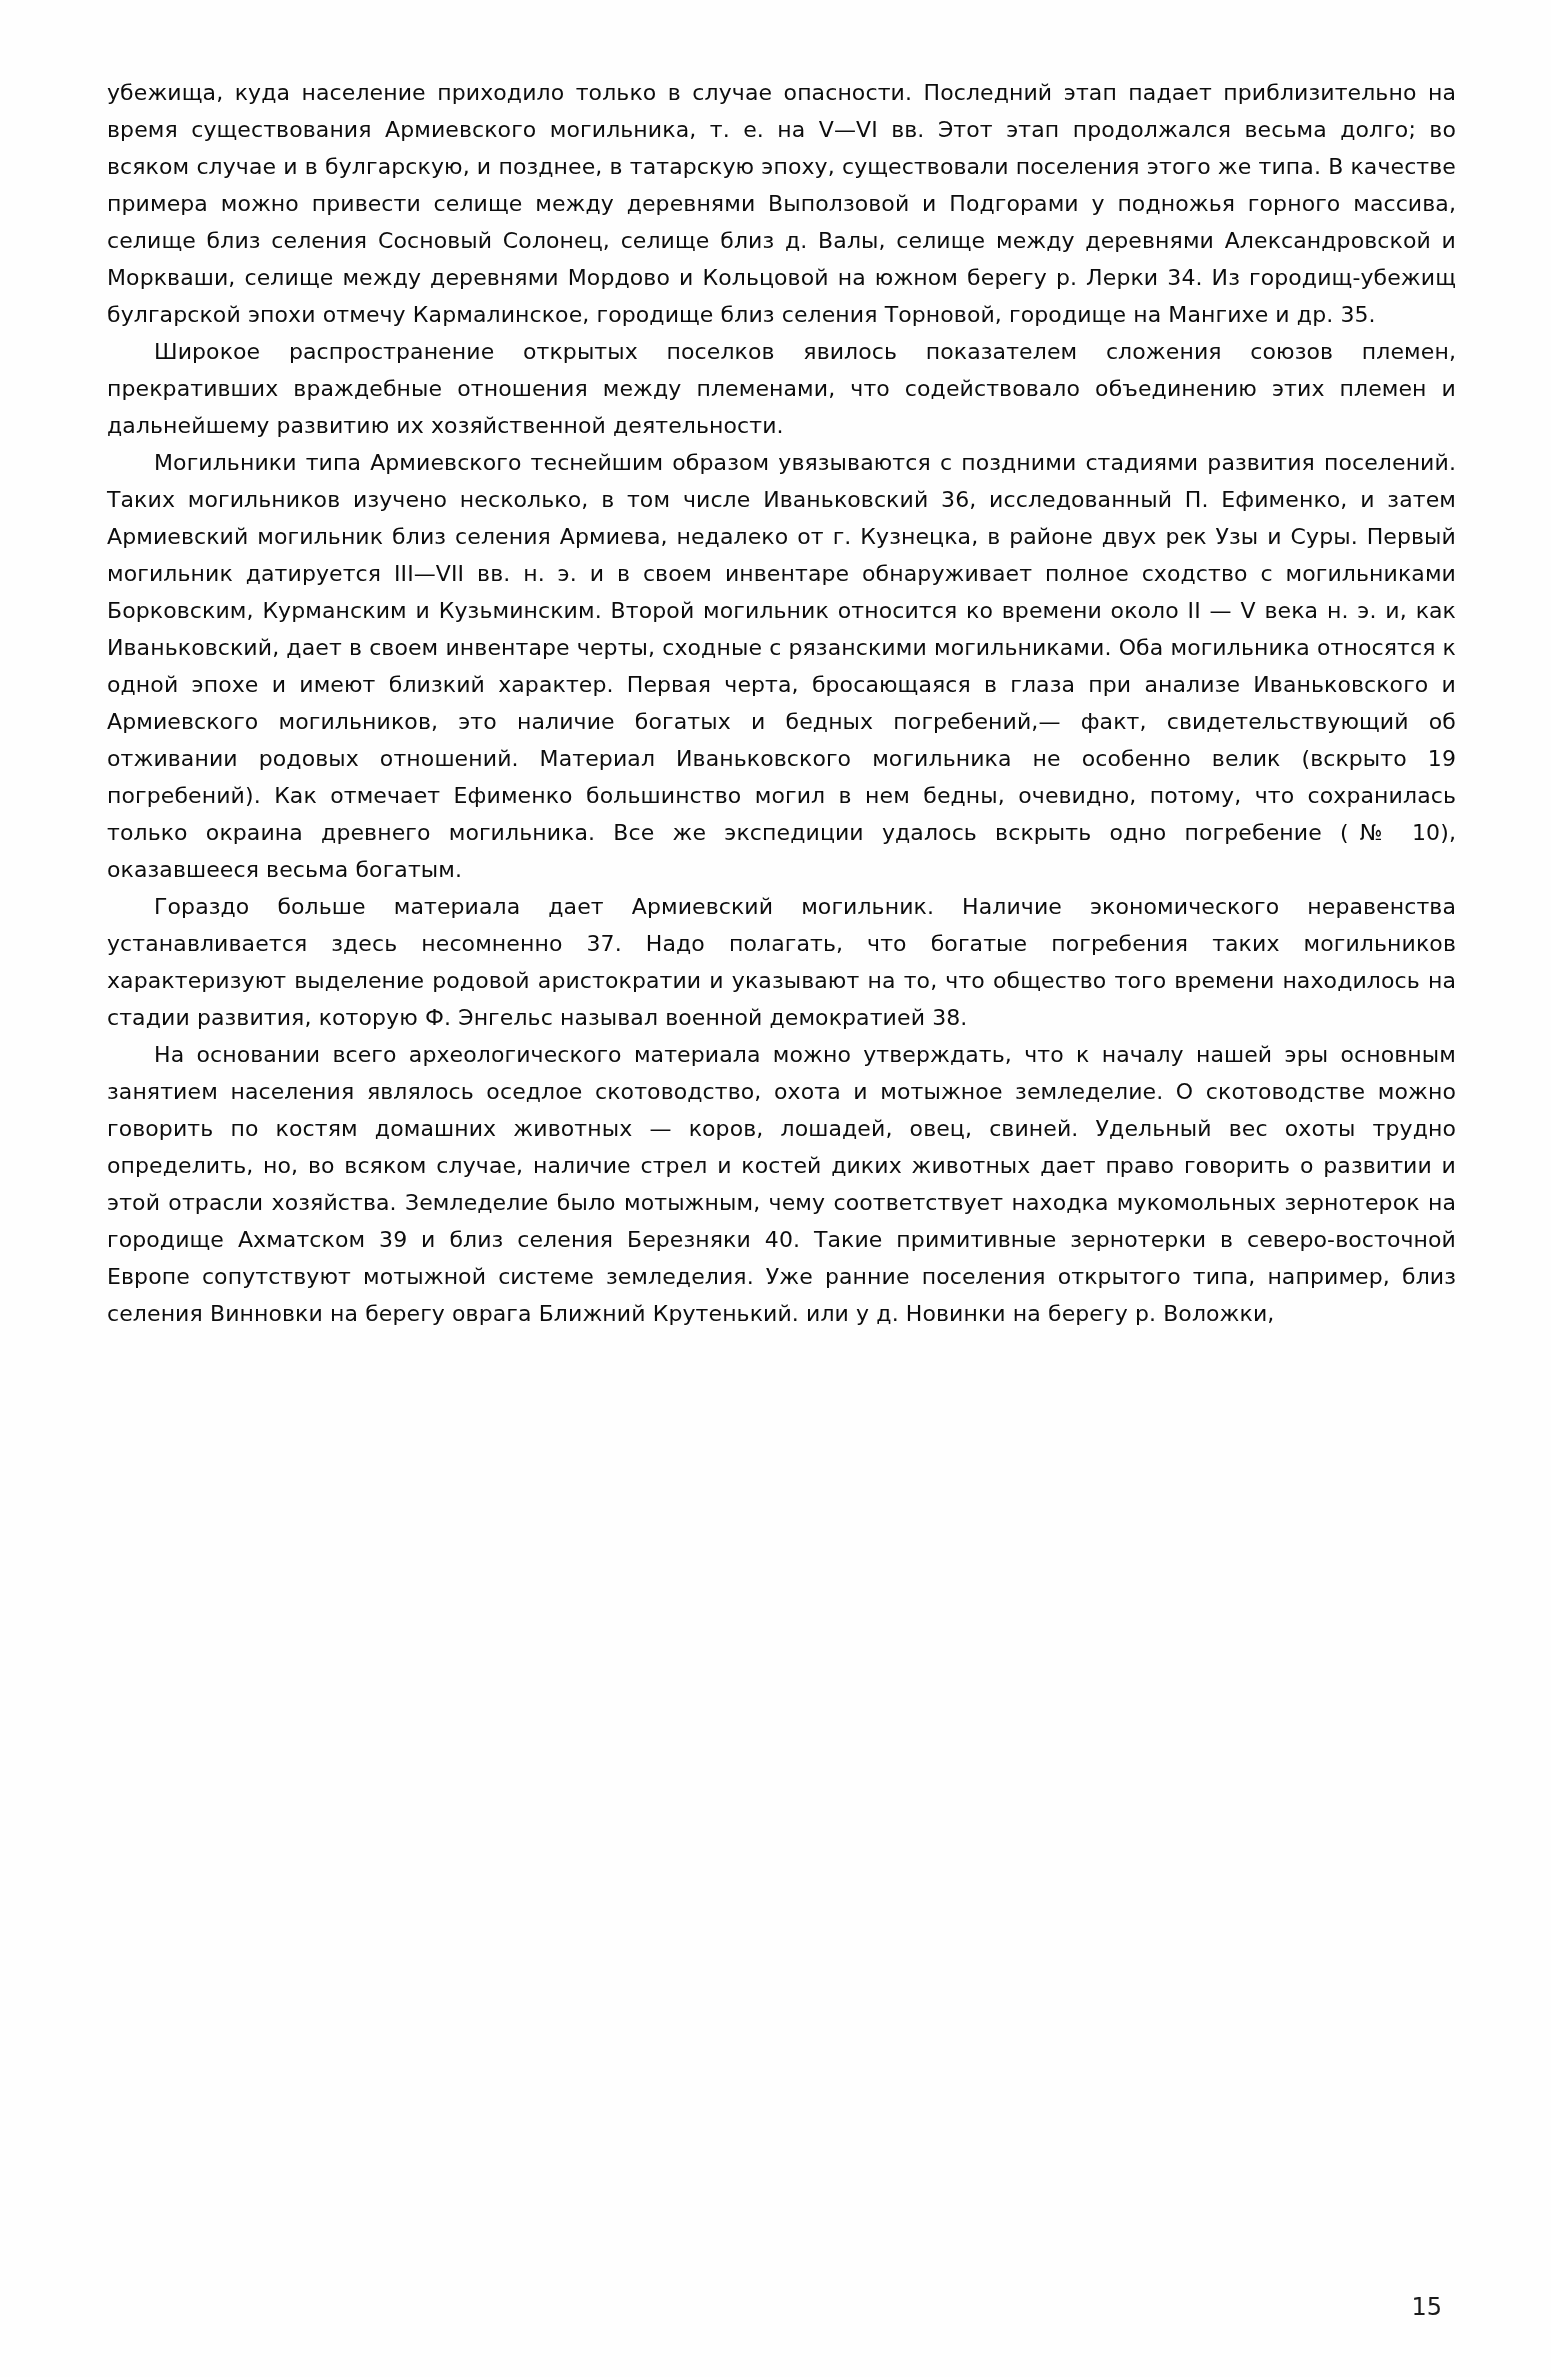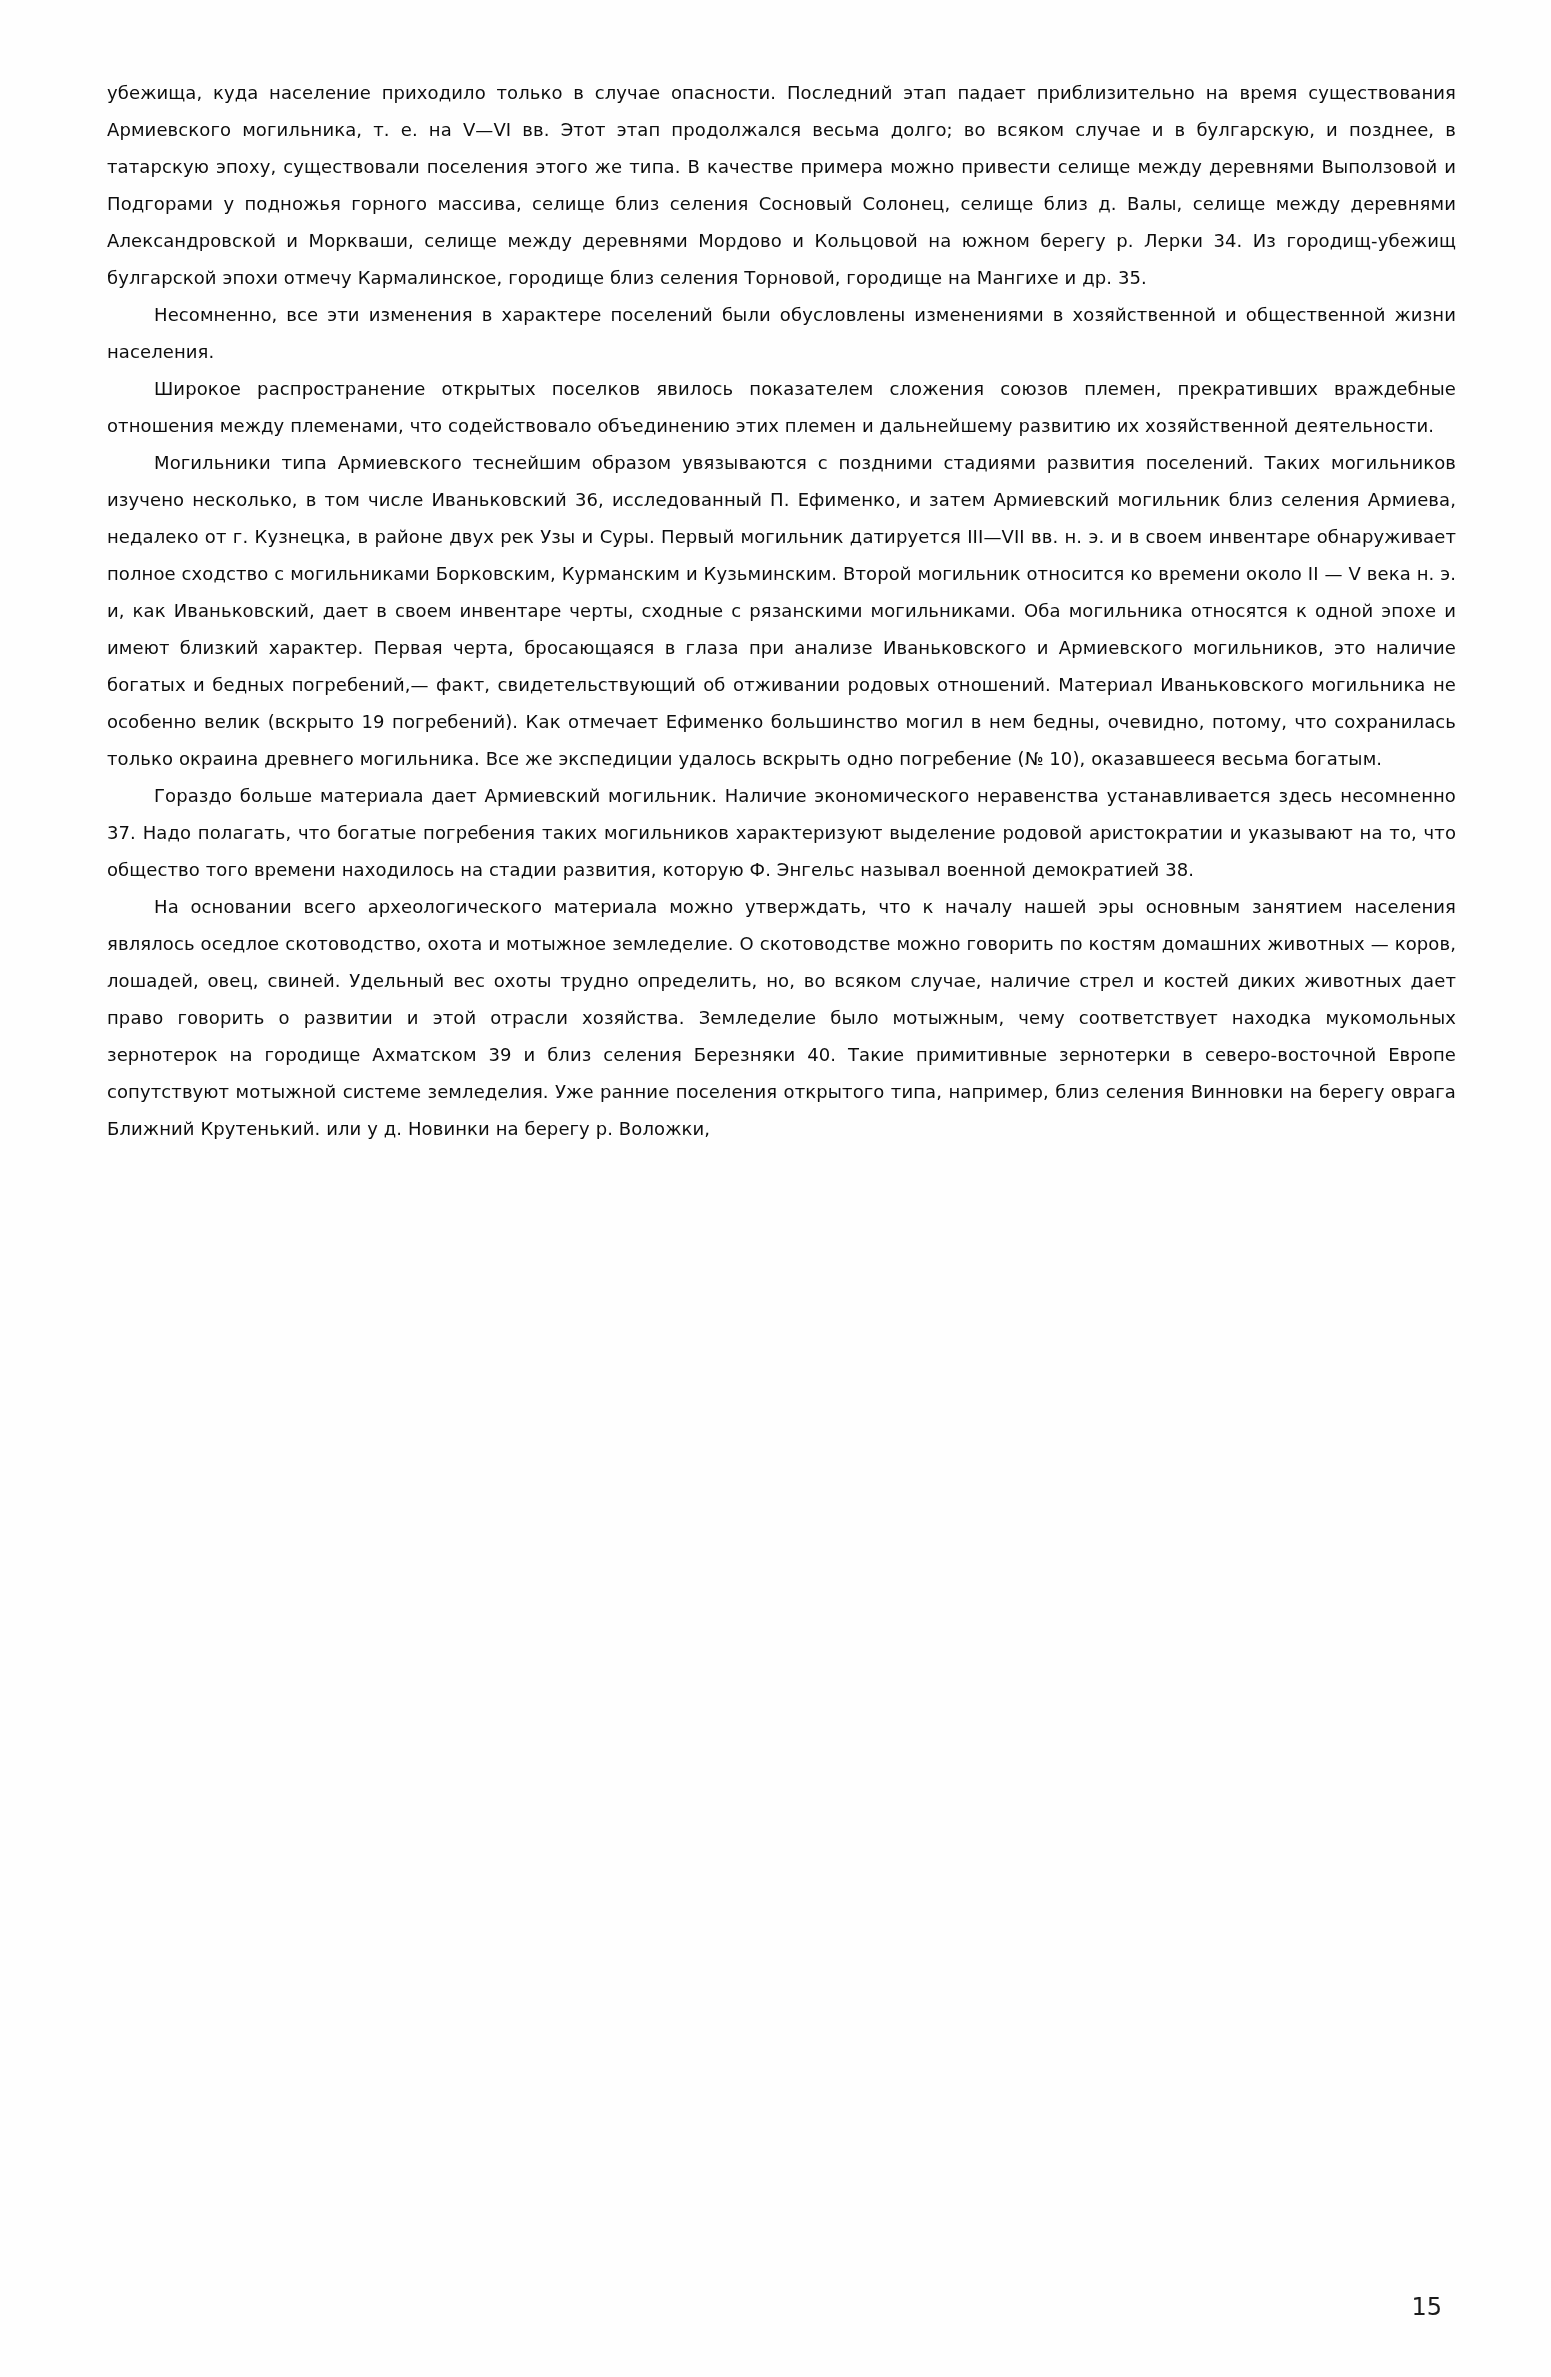--- a/index.html
+++ b/index.html
@@ -24,21 +24,21 @@
     background: #fefefe;
   }
   .text-column {
     position: absolute;
     left: 107px;
     top: 74px;
     width: 1349px;
   }
   p.para {
     margin: 0;
-    font-size: 18px;
+    font-size: 22px;
     line-height: 37px;
     text-align: justify;
     text-justify: inter-word;
     letter-spacing: 0.1px;
     color: #0d0d0d;
     font-family: "DejaVu Sans", sans-serif;
     text-indent: 0;
   }
   p.para + p.para {
     margin-top: 0px;
@@ -55,21 +55,20 @@
     color: #1a1a1a;
   }
 </style>
 </head>
 <body>
 
 <div class="page">
 
   <div class="text-column">
     <p class="para">убежища, куда население приходило только в случае опасности. Последний этап падает приблизительно на время существования Армиевского могильника, т. е. на V—VI вв. Этот этап продолжался весьма долго; во всяком случае и в булгарскую, и позднее, в татарскую эпоху, существовали поселения этого же типа. В качестве примера можно привести селище между деревнями Выползовой и Подгорами у подножья горного массива, селище близ селения Сосновый Солонец, селище близ д. Валы, селище между деревнями Александровской и Моркваши, селище между деревнями Мордово и Кольцовой на южном берегу р. Лерки 34. Из городищ-убежищ булгарской эпохи отмечу Кармалинское, городище близ селения Торновой, городище на Мангихе и др. 35.</p>
-    <p class="para indented">Несомненно, все эти изменения в характере поселений были обусловлены изменениями в хозяйственной и общественной жизни населения.</p>
     <p class="para indented">Широкое распространение открытых поселков явилось показателем сложения союзов племен, прекративших враждебные отношения между племенами, что содействовало объединению этих племен и дальнейшему развитию их хозяйственной деятельности.</p>
     <p class="para indented">Могильники типа Армиевского теснейшим образом увязываются с поздними стадиями развития поселений. Таких могильников изучено несколько, в том числе Иваньковский 36, исследованный П. Ефименко, и затем Армиевский могильник близ селения Армиева, недалеко от г. Кузнецка, в районе двух рек Узы и Суры. Первый могильник датируется III—VII вв. н. э. и в своем инвентаре обнаруживает полное сходство с могильниками Борковским, Курманским и Кузьминским. Второй могильник относится ко времени около II — V века н. э. и, как Иваньковский, дает в своем инвентаре черты, сходные с рязанскими могильниками. Оба могильника относятся к одной эпохе и имеют близкий характер. Первая черта, бросающаяся в глаза при анализе Иваньковского и Армиевского могильников, это наличие богатых и бедных погребений,— факт, свидетельствующий об отживании родовых отношений. Материал Иваньковского могильника не особенно велик (вскрыто 19 погребений). Как отмечает Ефименко большинство могил в нем бедны, очевидно, потому, что сохранилась только окраина древнего могильника. Все же экспедиции удалось вскрыть одно погребение (№ 10), оказавшееся весьма богатым.</p>
     <p class="para indented">Гораздо больше материала дает Армиевский могильник. Наличие экономического неравенства устанавливается здесь несомненно 37. Надо полагать, что богатые погребения таких могильников характеризуют выделение родовой аристократии и указывают на то, что общество того времени находилось на стадии развития, которую Ф. Энгельс называл военной демократией 38.</p>
     <p class="para indented">На основании всего археологического материала можно утверждать, что к началу нашей эры основным занятием населения являлось оседлое скотоводство, охота и мотыжное земледелие. О скотоводстве можно говорить по костям домашних животных — коров, лошадей, овец, свиней. Удельный вес охоты трудно определить, но, во всяком случае, наличие стрел и костей диких животных дает право говорить о развитии и этой отрасли хозяйства. Земледелие было мотыжным, чему соответствует находка мукомольных зернотерок на городище Ахматском 39 и близ селения Березняки 40. Такие примитивные зернотерки в северо-восточной Европе сопутствуют мотыжной системе земледелия. Уже ранние поселения открытого типа, например, близ селения Винновки на берегу оврага Ближний Крутенький. или у д. Новинки на берегу р. Воложки,</p>
   </div>
 
   <div class="page-number">15</div>
 
 </div>
 

